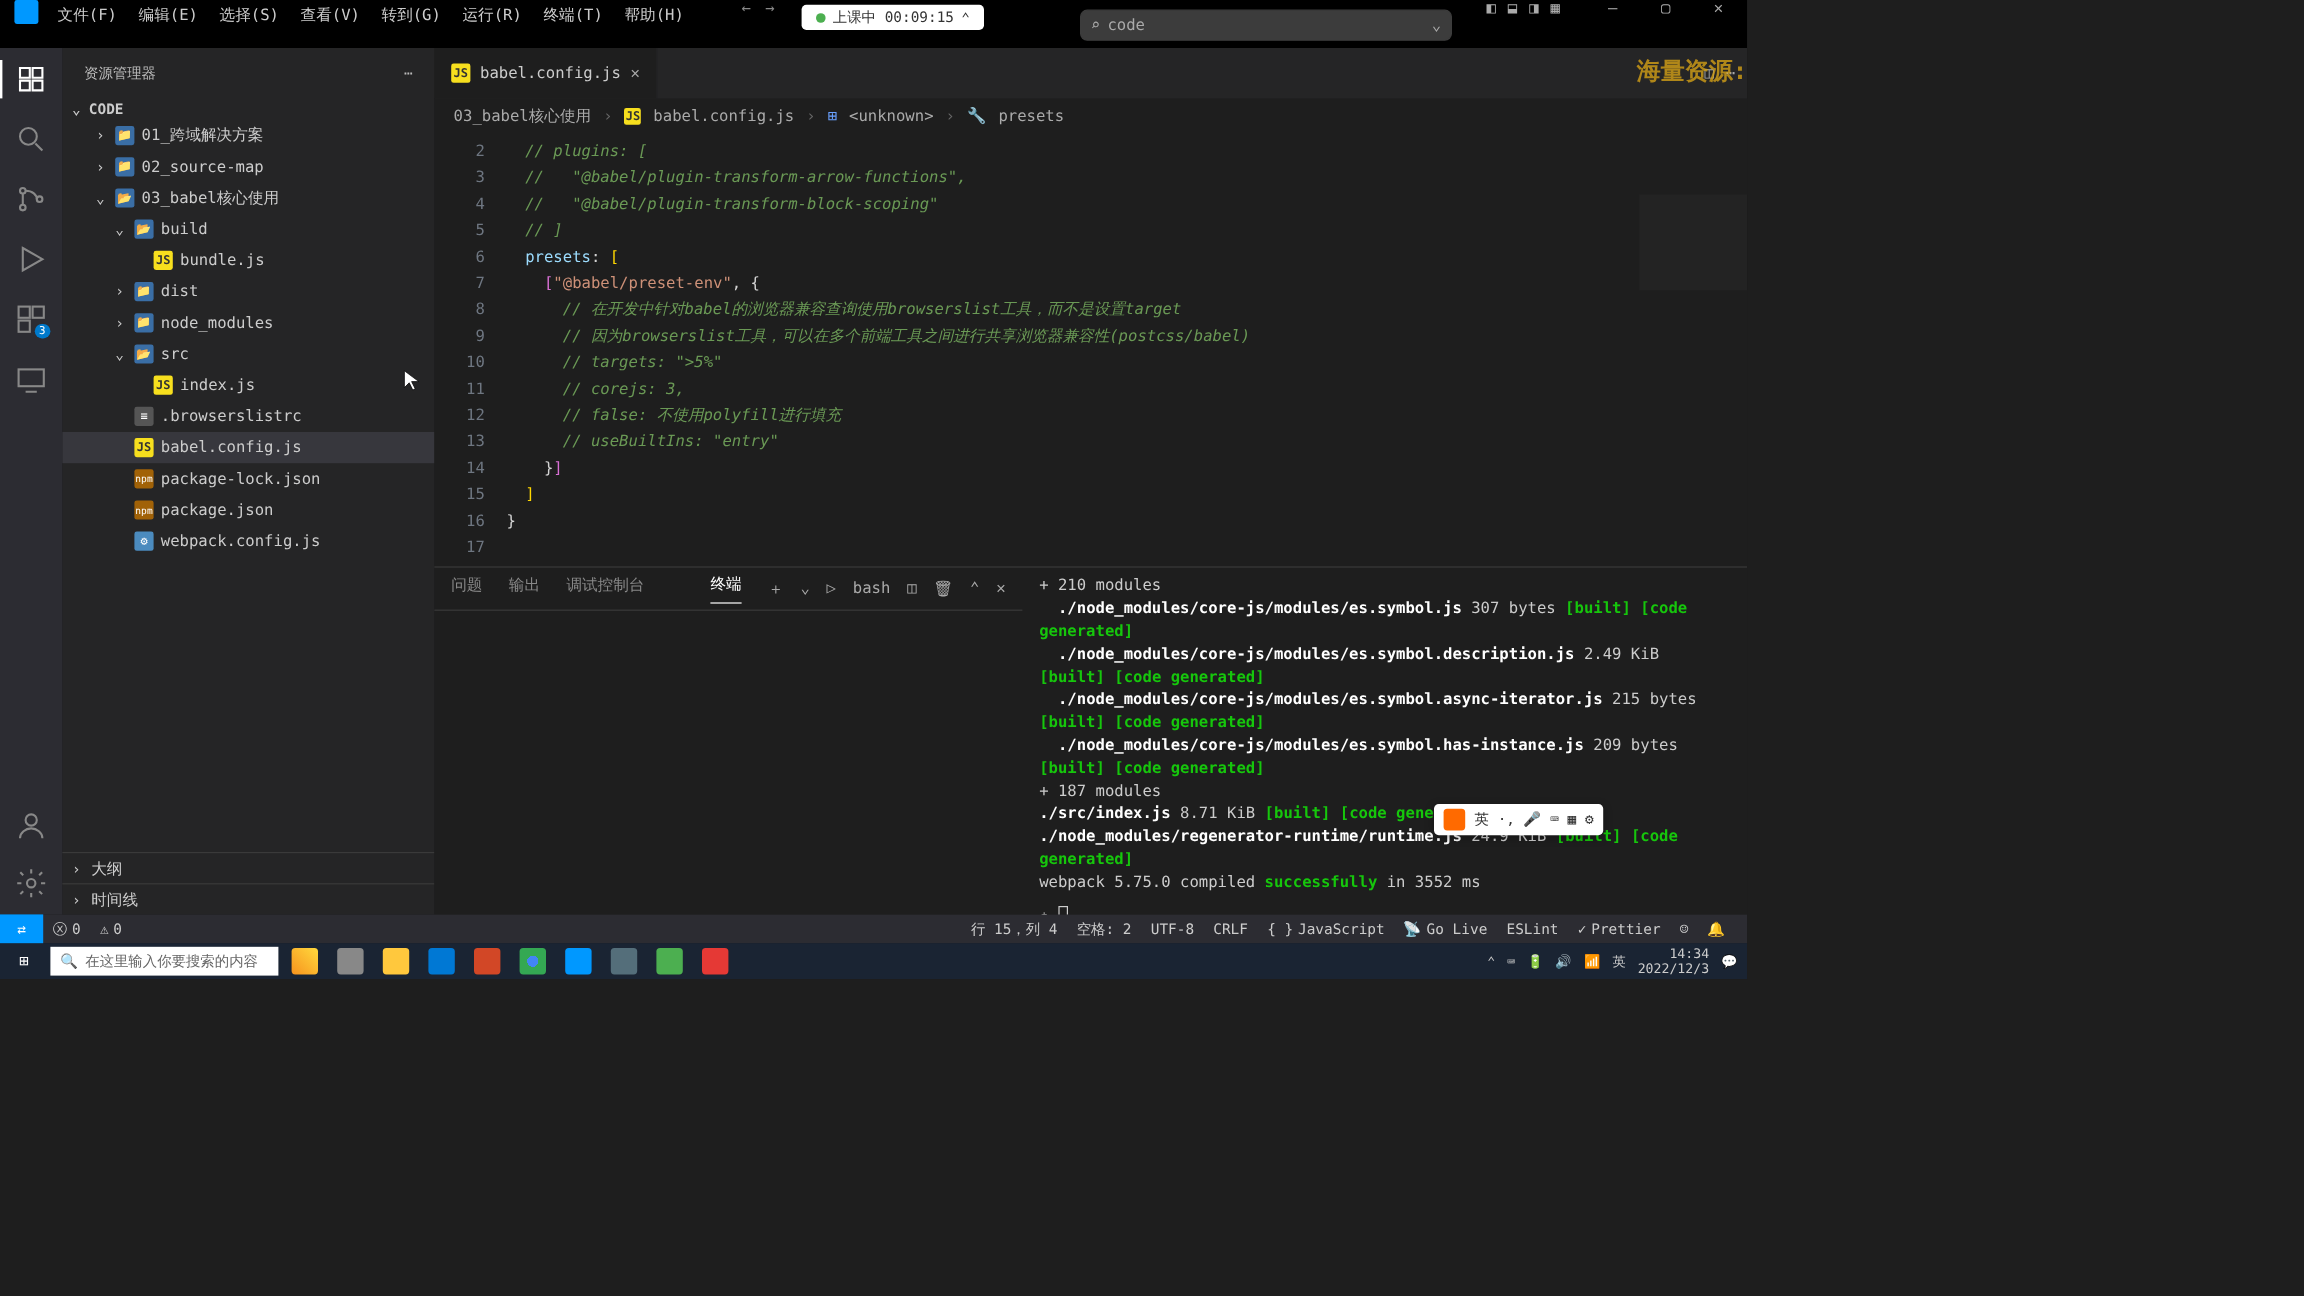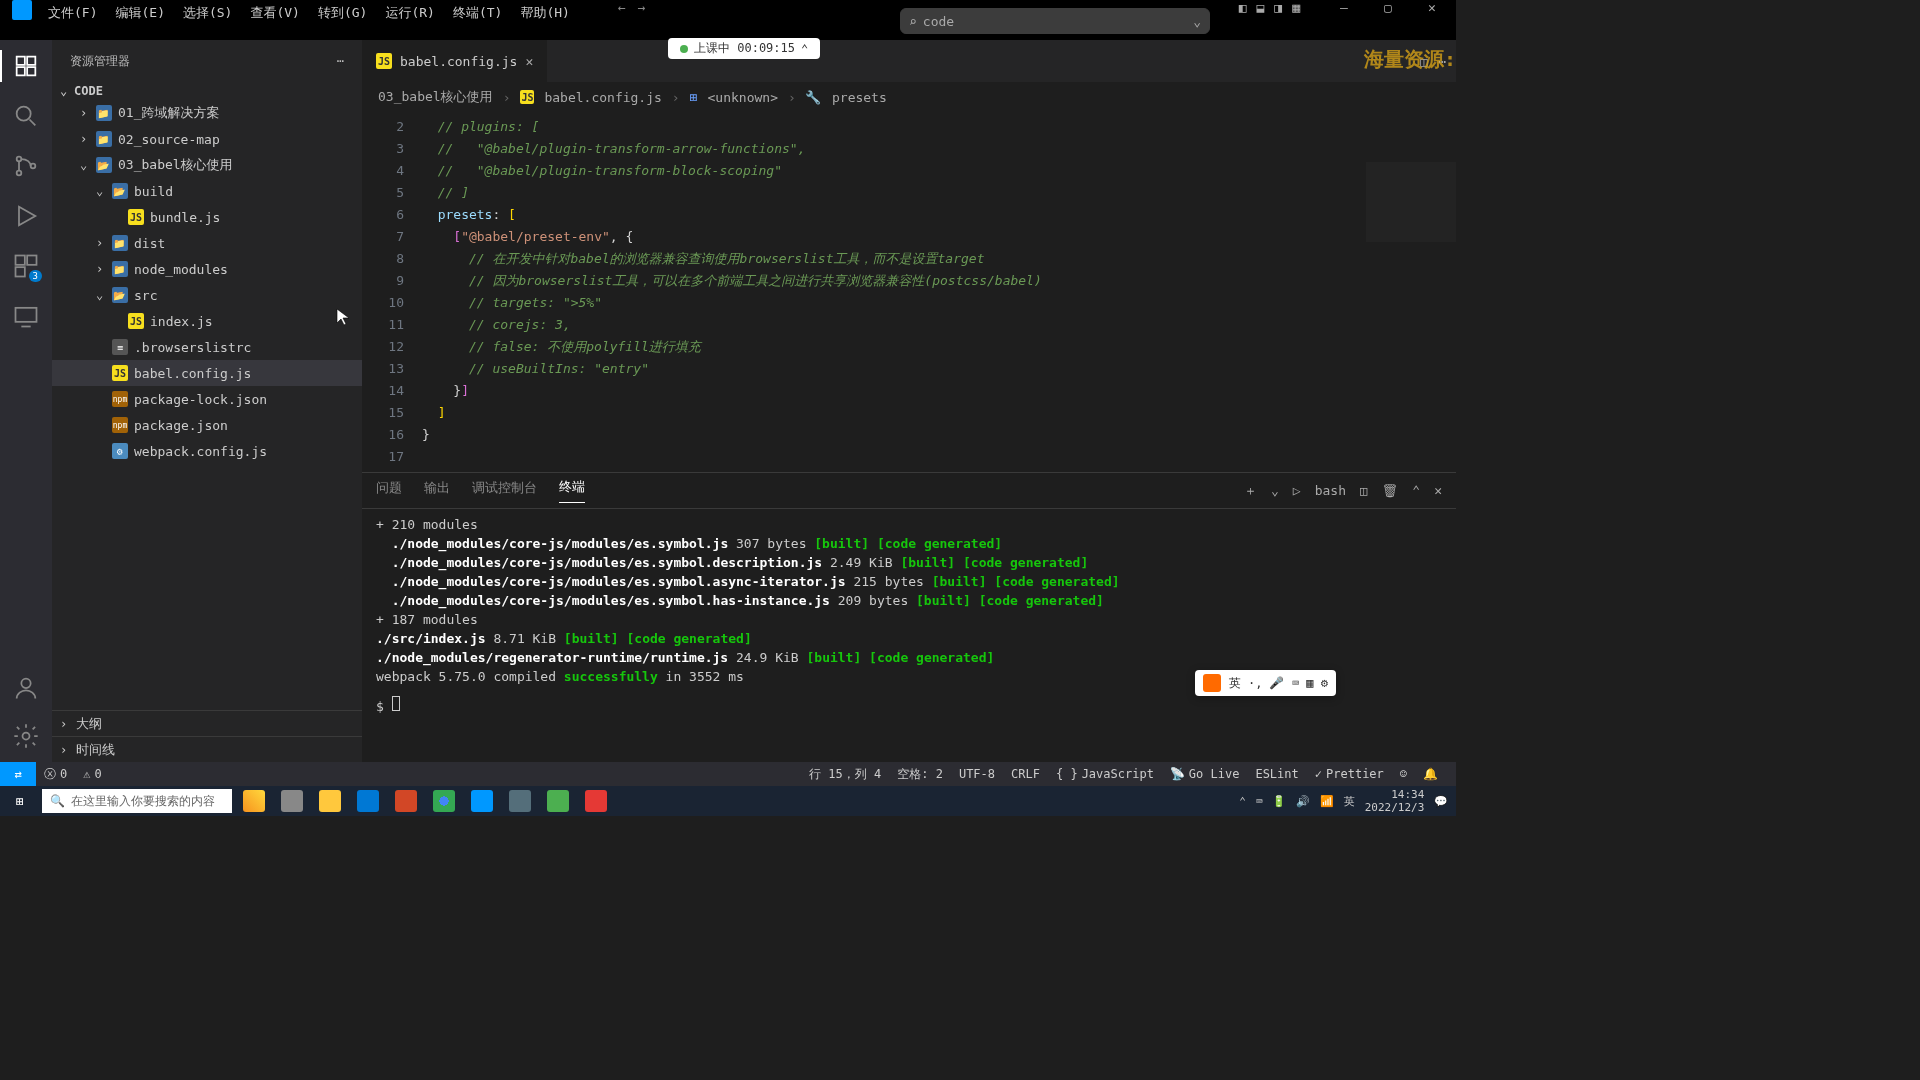--- a/index.html
+++ b/index.html
@@ -3,21 +3,21 @@
 <meta charset="utf-8">
 <style>
 * { margin: 0; padding: 0; box-sizing: border-box; }
 body { font-family: "Segoe UI", "Microsoft YaHei", Consolas, monospace; font-size: 13px; color: #cccccc; background: #1e1e1e; overflow: hidden; width: 1456px; height: 816px; position: relative; }
 .titlebar { height: 40px; background: #000000; display: flex; align-items: flex-start; padding: 0 4px; }
 .vscode-icon { width: 20px; height: 20px; margin: 0 8px; background: #0098ff; border-radius: 2px; }
 .menu-items { display: flex; gap: 2px; }
 .menu-item { padding: 4px 8px; cursor: pointer; color: #cccccc; border-radius: 4px; }
 .nav-arrows { margin-left: 40px; display: flex; gap: 12px; }
 .nav-arrow { color: #888; cursor: pointer; }
-.recording-badge { position: absolute; left: 668px; top: 4px; background: #fff; color: #333; padding: 2px 12px; border-radius: 4px; font-size: 12px; display: flex; align-items: center; gap: 6px; margin-top: 34px; }
+.recording-badge { position: absolute; left: 668px; top: 4px; background: #fff; color: #333; padding: 2px 12px; border-radius: 4px; font-size: 12px; display: flex; align-items: center; gap: 6px; }
 .rec-dot { width: 8px; height: 8px; background: #4caf50; border-radius: 50%; }
 .search-box { position: absolute; left: 900px; top: 8px; width: 310px; height: 26px; background: #3c3c3c; border: 1px solid #3c3c3c; border-radius: 6px; display: flex; align-items: center; padding: 0 8px; gap: 6px; color: #aaa; }
 .search-chevron { margin-left: auto; }
 .win-controls { margin-left: auto; display: flex; gap: 4px; align-items: center; }
 .layout-icons { display: flex; gap: 10px; margin-right: 20px; color: #aaa; }
 .win-btn { width: 40px; text-align: center; color: #aaa; cursor: pointer; }
 
 .main-layout { display: flex; height: 722px; }
 .activity-bar { width: 52px; background: #2c2c32; display: flex; flex-direction: column; align-items: center; padding-top: 12px; gap: 22px; }
 .act-icon { width: 28px; height: 28px; color: #888; cursor: pointer; position: relative; display: flex; align-items: center; justify-content: center; }
@@ -60,24 +60,24 @@
 .code-lines { flex:1; padding-top:4px; }
 .code-lines div { height:22px; line-height:22px; white-space:pre; }
 .c-comment { color:#6a9955; font-style:italic; }
 .c-key { color:#9cdcfe; }
 .c-str { color:#ce9178; }
 .c-punct { color:#d4d4d4; }
 .c-brace { color:#ffd700; }
 .c-brace2 { color:#da70d6; }
 .minimap { position:absolute; right:0; top:50px; width:90px; height:80px; background:#2a2a2a; opacity:0.4; }
 
-.panel { height: 290px; border-top:1px solid #3a3a3a; display:flex; flex-direction:column; }
+.panel { height: 290px; border-top:1px solid #3a3a3a; display:flex; flex-direction:row; }
 .panel-tabs { height:36px; display:flex; align-items:center; padding:0 14px; gap:22px; border-bottom:1px solid #3a3a3a; }
 .ptab { color:#888; cursor:pointer; padding-bottom:6px; }
-.ptab.active { color:#fff; border-bottom:1px solid #fff; }
+.ptab.active { color:#fff; border-bottom:1px solid #fff;margin-left:33px; }
 .panel-tabs-right { margin-left:auto; display:flex; gap:14px; align-items:center; color:#aaa; }
 .term-body { flex:1; padding:6px 14px; font-family: Consolas, monospace; font-size:13px; line-height:19px; overflow:hidden; color:#ccc; }
 .t-white { color:#fff; font-weight:bold; }
 .t-green { color:#16c60c; font-weight:bold; }
 .t-yellow-b { color:#c19c00; font-weight:bold; }
 .t-purple { color:#b4009e; }
 .term-cursor { display:inline-block; width:8px; height:15px; border:1px solid #ccc; }
 
 .statusbar { height:24px; background:#2c2c32; display:flex; align-items:center; font-size:12px; color:#ccc; padding-right:10px; }
 .sb-remote { width:36px; height:100%; background:#0098ff; display:flex; align-items:center; justify-content:center; color:#fff; }

